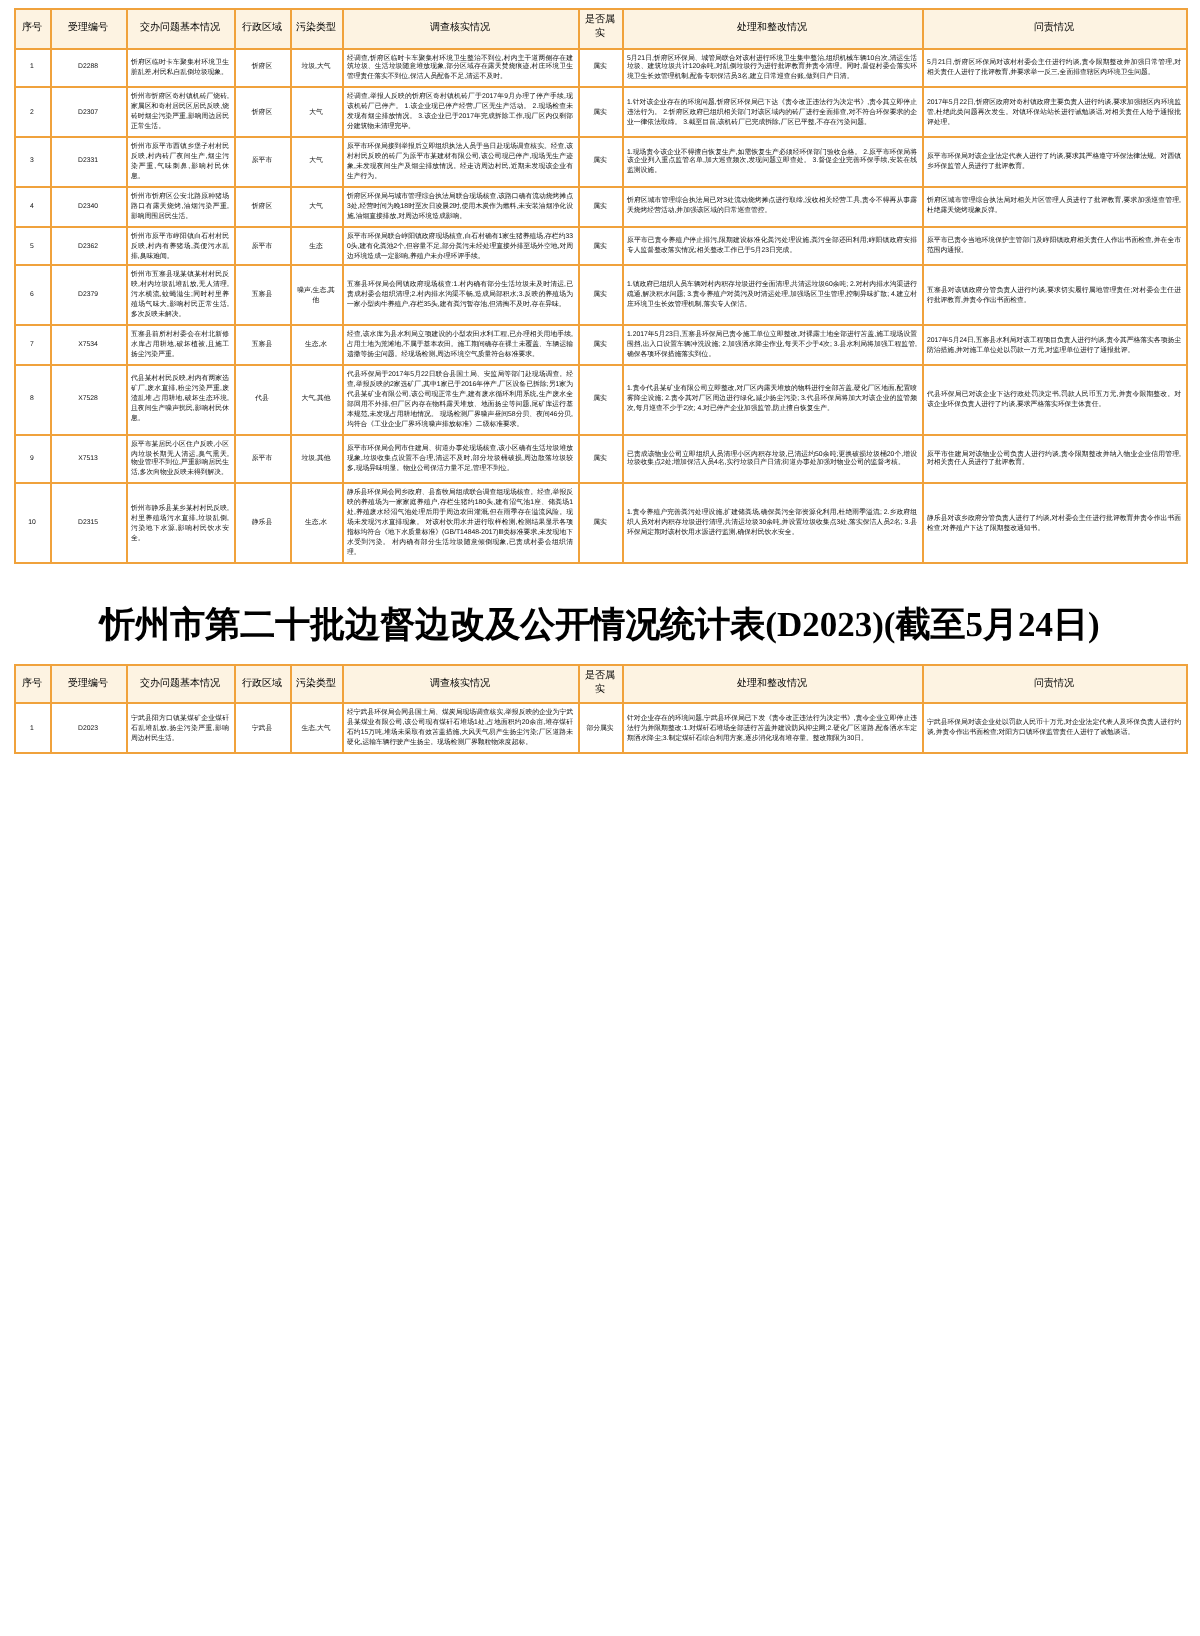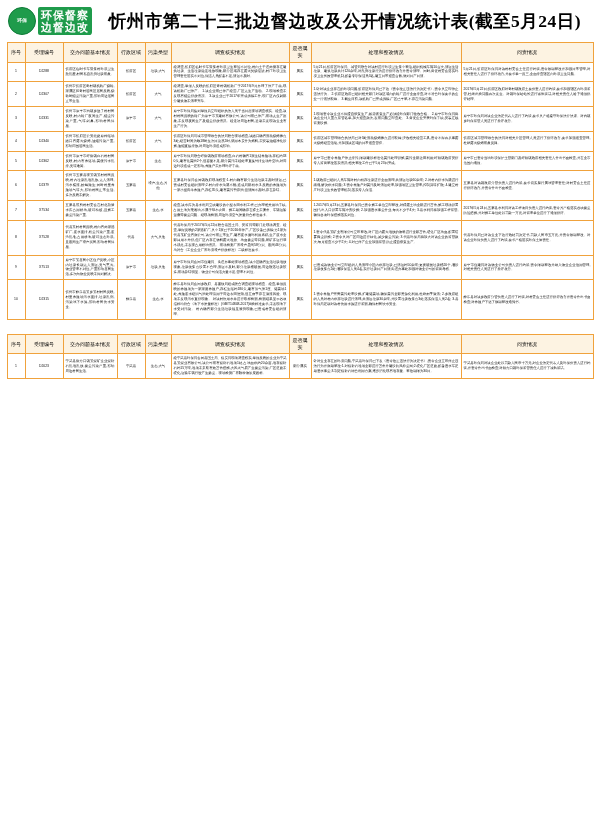--- a/index.html
+++ b/index.html
@@ -98,30 +98,20 @@
     font-size:17.5px;
     padding:4px 0 4px 0;
     white-space:nowrap;
   }
 </style>
 </head>
 <body>
 
 <div class="page">
 
-  <div class="doc-header">
-    <div class="logo">
-      <div class="badge">环保</div>
-      <div class="logo-text">
-        <div>环保督察</div>
-        <div>边督边改</div>
-      </div>
-    </div>
-    <div class="doc-title">忻州市第二十三批边督边改及公开情况统计表(截至5月24日)</div>
-  </div>
 
   <table class="sheet">
     <colgroup>
       <col class="w-no">
         <col class="w-code">
         <col class="w-report">
         <col class="w-area">
       <col class="w-type">
         <col class="w-detail">
         <col class="w-real">
@@ -269,20 +259,21 @@
         <td class="short">属实</td>
         <td class="j">1.责令养殖户完善粪污处理设施,扩建储粪场,确保粪污全部资源化利用,杜绝雨季溢流;
 2.乡政府组织人员对村内积存垃圾进行清理,共清运垃圾30余吨,并设置垃圾收集点3处,落实保洁人员2名;
 3.县环保局定期对该村饮用水源进行监测,确保村民饮水安全。</td>
         <td class="j">静乐县对该乡政府分管负责人进行了约谈,对村委会主任进行批评教育并责令作出书面检查;对养殖户下达了限期整改通知书。</td>
       </tr>
     </tbody>
   </table>
 
   <div class="section2">
+    <div class="title2">忻州市第二十批边督边改及公开情况统计表(D2023)(截至5月24日)</div>
 
     <table class="sheet">
       <colgroup>
         <col class="w-no">
           <col class="w-code">
           <col class="w-report">
           <col class="w-area">
         <col class="w-type">
           <col class="w-detail">
           <col class="w-real">

